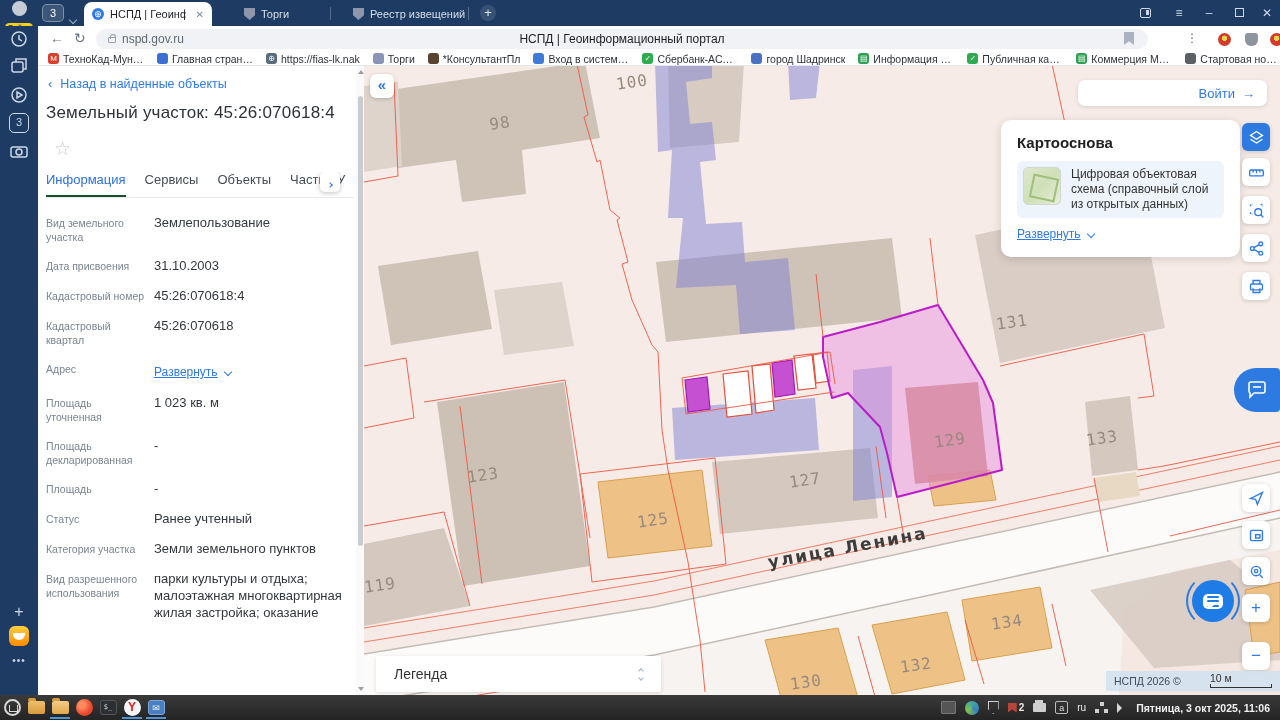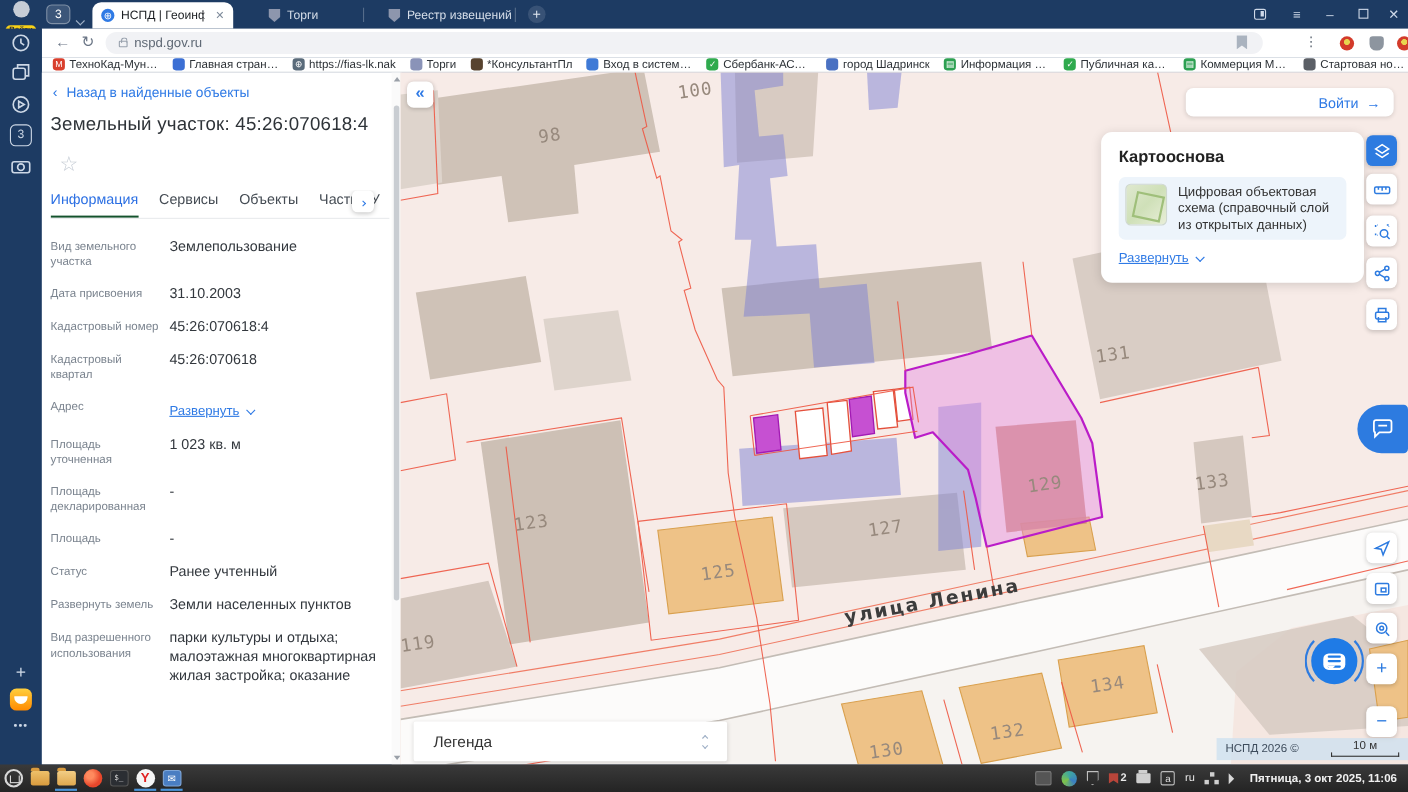--- a/index.html
+++ b/index.html
@@ -94,21 +94,21 @@
   .bm-thumb { width:38px; height:38px; flex:none; border-radius:5px; border:1px solid #cfd8cf; background:linear-gradient(135deg,#dfe8cf 0%,#cfe0b8 50%,#e8eed8 100%); position:relative; }
   .bm-thumb::after { content:""; position:absolute; left:7px; top:8px; width:22px; height:20px; border:2px solid #9fbf7a; transform:rotate(12deg); }
   .bm-text { font-size:12px; color:#333; line-height:15px; }
   .bm-expand { margin-top:9px; color:#2f7ae5; font-size:12px; text-decoration:underline; display:flex; align-items:center; gap:7px; }
   .legend { position:absolute; left:12px; top:590px; width:285px; height:36px; background:#fff; border-radius:2px; box-shadow:0 1px 4px rgba(0,0,0,.12); display:flex; align-items:center; padding:0 18px; }
   .legend span { font-size:14px; color:#333; }
   .legend .chevcol { margin-left:auto; display:flex; flex-direction:column; gap:3px; }
   .attrib { position:absolute; left:742px; top:605px; width:174px; height:20px; background:rgba(205,224,240,.78); display:flex; align-items:center; }
   .attrib-text { font-size:10.5px; color:#3e4c5c; margin-left:8px; }
   .scalebar { position:absolute; left:846px; top:606px; width:62px; }
-  .scalebar .txt { font-size:10.5px; color:#333; text-align:center; }
+  .scalebar .txt { font-size:10.5px; color:#333; }
   .scalebar .bar { height:4px; border-bottom:1.5px solid #333; border-left:1.5px solid #333; border-right:1.5px solid #333; }
 
   .mtool { position:absolute; left:878px; width:28px; height:28px; background:#fff; border-radius:6px; box-shadow:0 1px 4px rgba(0,0,0,.18); display:flex; align-items:center; justify-content:center; color:#2d7be0; }
   .mtool svg { width:17px; height:17px; stroke:#2d7be0; fill:none; stroke-width:1.6; }
   .mtool.active { background:#2d7be0; }
   .mtool.active svg { stroke:#fff; }
   .mtool.txt { font-size:17px; font-weight:500; }
   .assistant { position:absolute; left:870px; top:302px; width:46px; height:44px; background:#2d7be0; border-radius:22px 4px 4px 22px; display:flex; align-items:center; justify-content:center; }
   .assistant svg { width:24px; height:24px; stroke:#fff; fill:none; stroke-width:1.6; }
   .fab-wrap { position:absolute; left:822px; top:508px; width:54px; height:54px; border:2px solid #2d7be0; border-top-color:transparent; border-bottom-color:transparent; border-radius:50%; }
@@ -179,20 +179,21 @@
     <div class="wctl" style="left:1230px;"><span class="wbox"></span></div>
     <div class="wctl" style="left:1258px;">✕</div>
   </div>
 
   <div class="addrrow">
     <div class="navbtn" style="left:12px;">←</div>
     <div class="navbtn" style="left:36px;">↻</div>
     <div class="urlpill">
       <span class="lock"></span>
       <span class="url">nspd.gov.ru</span>
+      <span class="pagetitle">НСПД | Геоинформационный портал</span>
       <span class="flagbm"></span>
     </div>
     <div class="dots3">⋮</div>
     <div class="extic ext-red" style="left:1180px;"></div>
     <div class="extic ext-mask" style="left:1207px;"></div>
     <div class="extic ext-red" style="left:1232px;"></div>
 
   </div>
 
   <div class="bmrow">
@@ -351,23 +352,23 @@
           </div>
         </div>
         <div class="frow">
           <div class="flabel">Статус</div>
           <div class="fval">
             <span>Ранее учтенный</span>
             
           </div>
         </div>
         <div class="frow">
-          <div class="flabel">Развернуть земель</div>
-          <div class="fval">
-            <span>Земли населенных пунктов</span>
+          <div class="flabel">Категория участка</div>
+          <div class="fval">
+            <span>Земли земельного пунктов</span>
             
           </div>
         </div>
         <div class="frow">
           <div class="flabel">Вид разрешенного использования</div>
           <div class="fval">
             <span>парки культуры и отдыха; малоэтажная многоквартирная жилая застройка; оказание</span>
             
           </div>
         </div>

